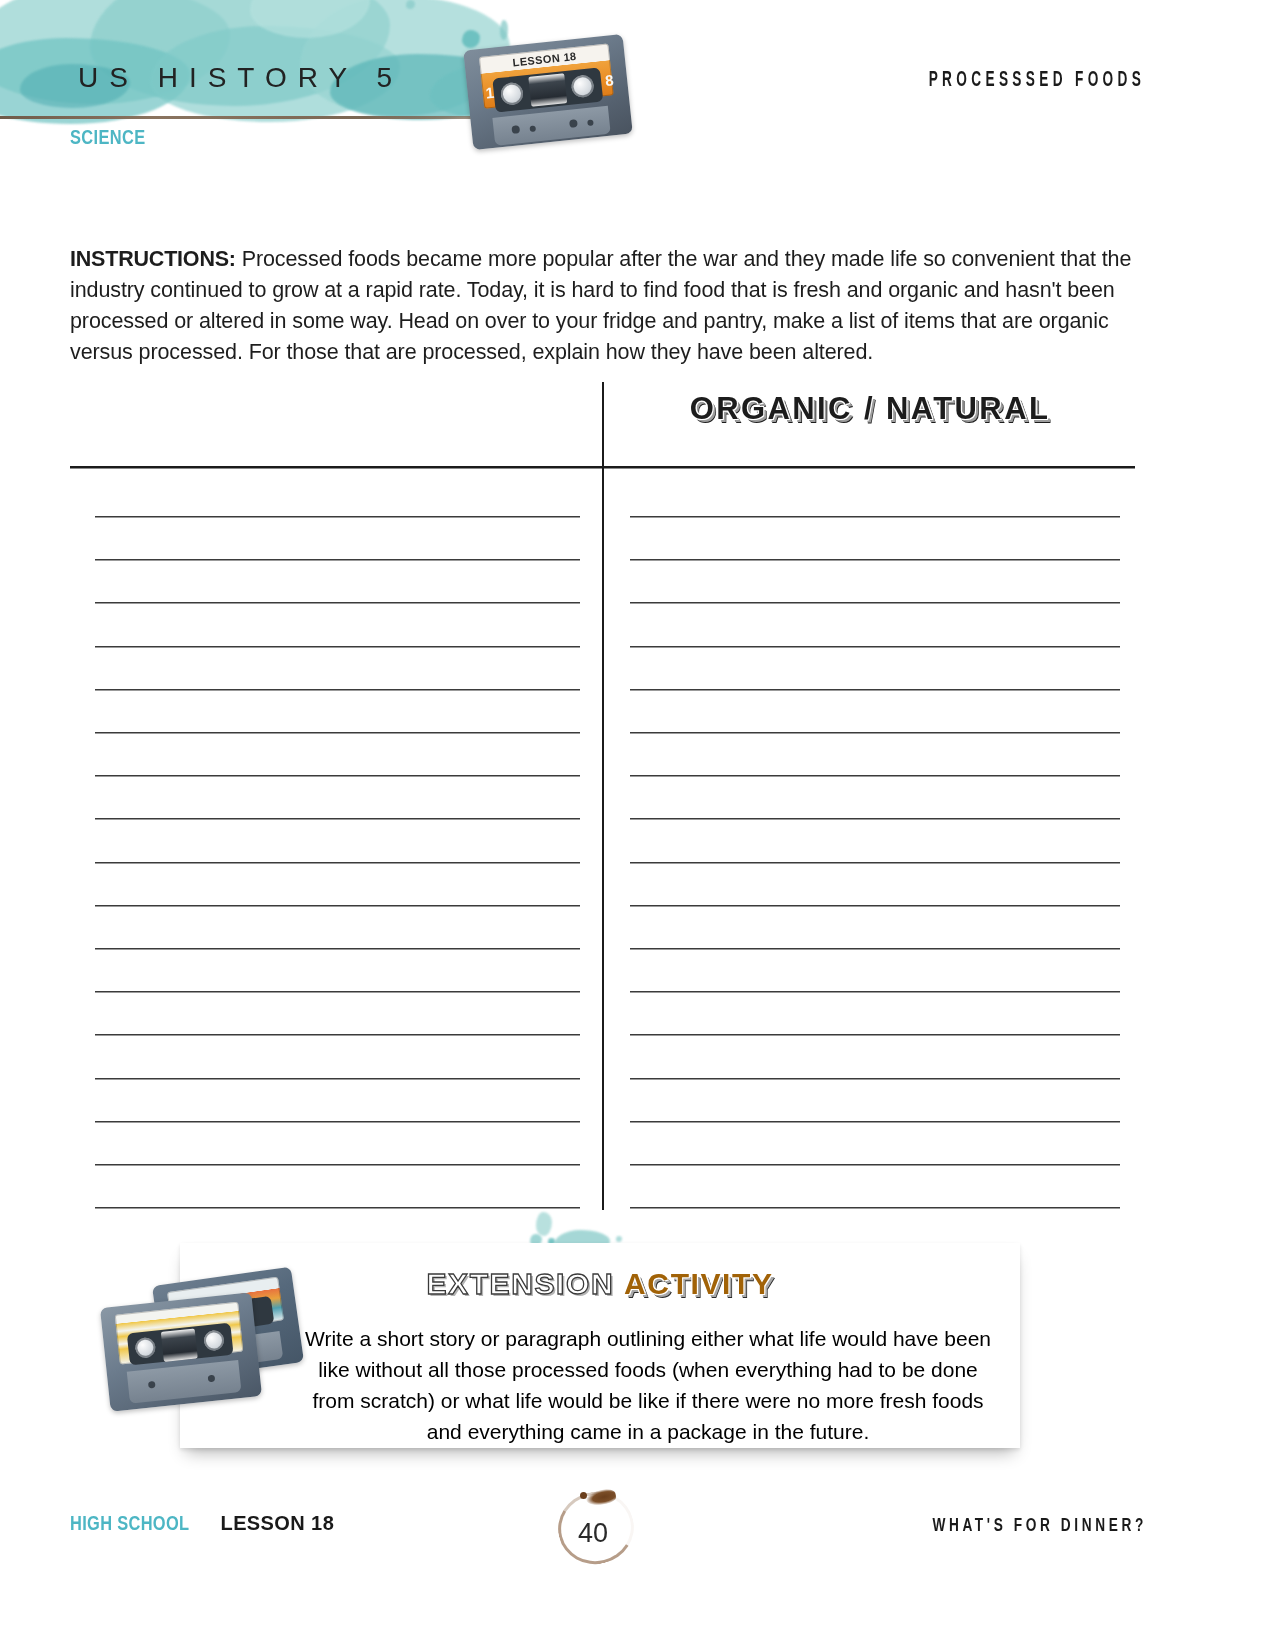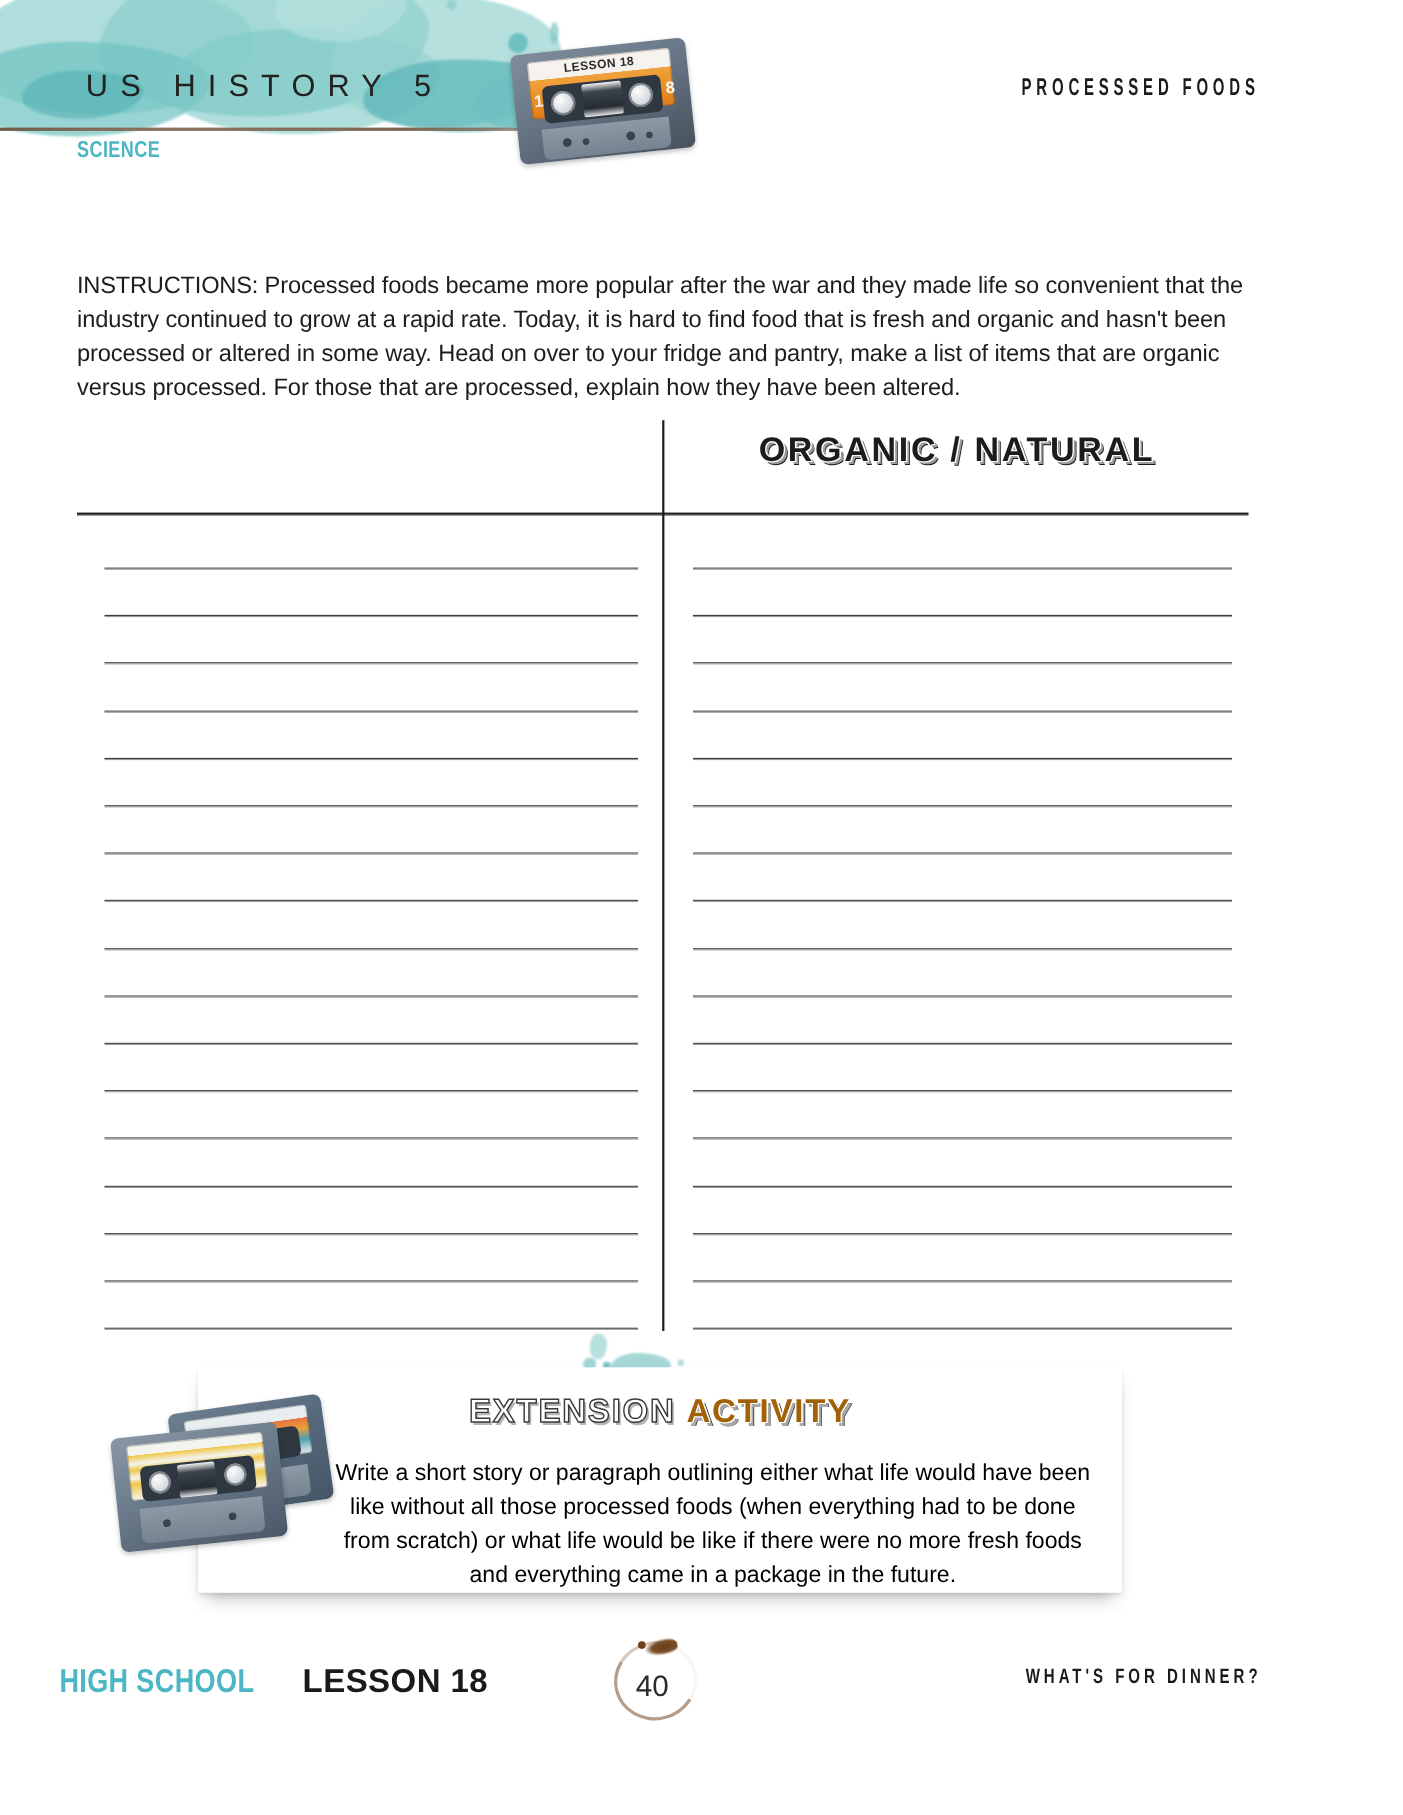--- a/index.html
+++ b/index.html
@@ -145,21 +145,21 @@
     position: absolute;
     left: 70px; top: 222px;
     width: 1075px;
     font-size: 21.5px;
     line-height: 31px;
     color: #1d1d1d;
     font-family: "Liberation Sans", sans-serif;
     letter-spacing: -0.1px;
   }
   #instructions-label {
-    font-weight: 400;
+    font-weight: 700;
     letter-spacing: -0.2px;
     font-family: "Liberation Sans Narrow", "Liberation Sans", sans-serif;
   }
 
   
   #columns {
     position: absolute;
     left: 70px; top: 370px;
     width: 1065px;
     height: 850px;
@@ -262,22 +262,22 @@
     font-size: 21px;
     line-height: 31px;
     color: #000000;
     font-family: "Liberation Sans", sans-serif;
   }
 
   
   #footer { position: absolute; left: 0; top: 1490px; width: 1275px; height: 160px; }
   #footer-left {
     position: absolute;
-    left: 54px; top: 22px;
-    font-size: 30px;
+    left: 70px; top: 22px;
+    font-size: 20px;
     font-weight: 700;
     letter-spacing: 0.4px;
     white-space: nowrap;
     font-family: "Liberation Sans Narrow", "Liberation Sans", sans-serif;
   }
   #footer-left .school { color: #4db6c4; transform: scaleX(.82); display: inline-block; transform-origin: left center; }
   #footer-left .lesson { color: #1a1a1a; margin-left: 5px; }
   #footer-right {
     position: absolute;
     right: 128px; top: 24px;

